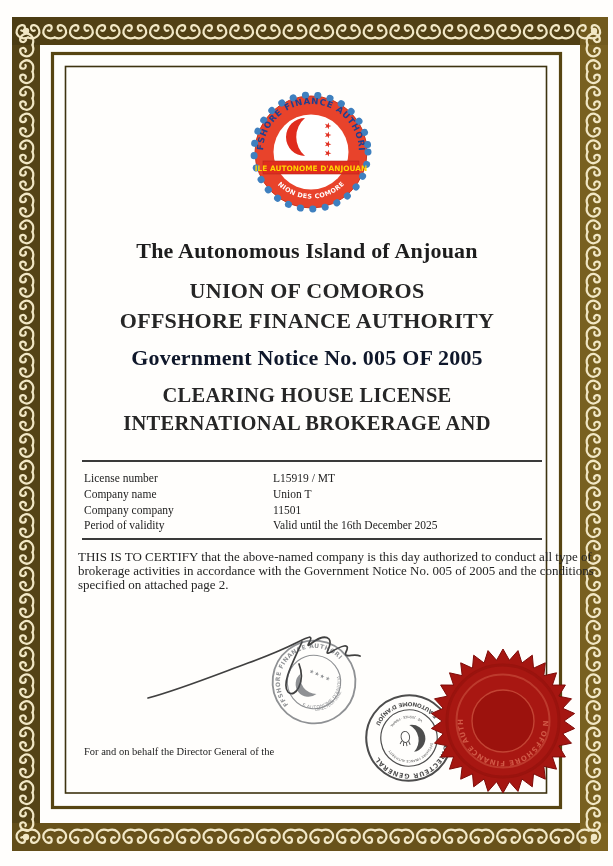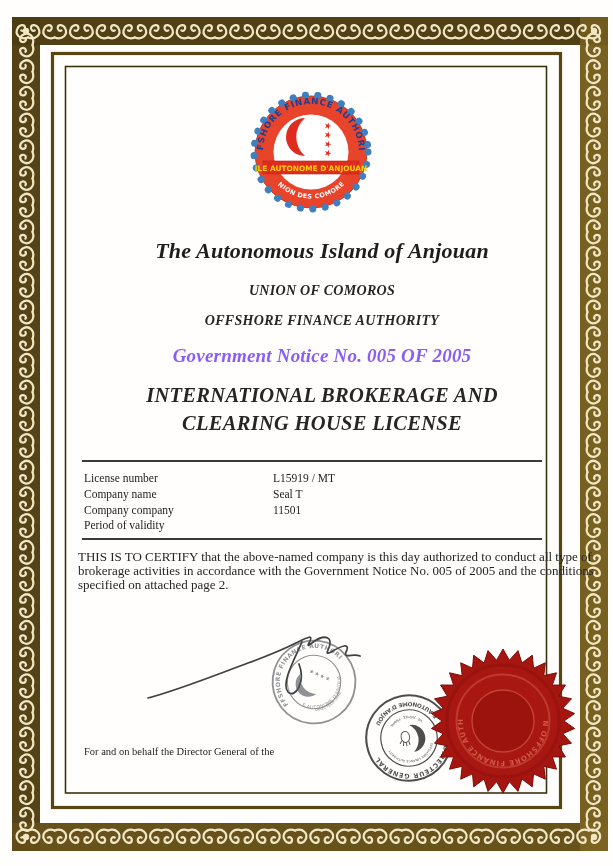--- a/index.html
+++ b/index.html
@@ -1,23 +1,23 @@
 <!DOCTYPE html>
 <html><head>
 <meta charset="utf-8">
 <title>License Certificate</title>
 <style>
   html,body{margin:0;padding:0;background:#ffffff;}
   .page{position:relative;width:613px;height:866px;background:#fffefc;overflow:hidden;
         font-family:"Liberation Serif", serif;color:#222;box-shadow:0 0 8px rgba(0,0,0,.18);}
   .deco{position:absolute;left:0;top:0;z-index:0;}
-  .centered{position:absolute;left:82px;width:480px;text-align:center;z-index:1;font-style:italic;}
+  .centered{position:absolute;left:67px;width:480px;text-align:center;z-index:1;}
   .title{font-size:22px;font-weight:bold;color:#1d1d1d;letter-spacing:.2px;}
-  .org{font-size:14px;font-weight:bold;line-height:30px;color:#262626;letter-spacing:.3px;}
-  .notice{font-size:19px;font-weight:bold;color:#8b5cf6;letter-spacing:.2px;}
+  .org{font-size:22px;font-weight:bold;line-height:30px;color:#262626;letter-spacing:.3px;}
+  .notice{font-size:22px;font-weight:bold;color:#0f172a;letter-spacing:.2px;}
   .lic{font-size:20.5px;font-weight:bold;line-height:28px;color:#262626;letter-spacing:.3px;}
   .hline{position:absolute;height:2px;background:#3a3a3a;z-index:1;}
   .details{position:absolute;left:84px;top:471px;width:452px;z-index:1;font-size:11.5px;line-height:15.8px;}
   .drow{display:flex;}
   .dlabel{width:189px;flex:none;}
   .dvalue{flex:1;}
   .para{position:absolute;left:78px;z-index:1;font-size:13px;line-height:14px;white-space:nowrap;color:#252525;}
   .signoff{position:absolute;left:84px;top:733px;z-index:1;font-size:10.5px;line-height:16px;white-space:nowrap;margin-top:11px;}
   .emblem{position:absolute;left:249px;top:90px;width:124px;height:124px;z-index:1;}
   .sig{position:absolute;left:118px;top:612px;width:250px;height:115px;z-index:2;}
@@ -176,42 +176,43 @@
     </text>
   </svg>
 
   <div class="centered title" style="top:238px">The Autonomous Island of Anjouan</div>
   <div class="centered org" style="top:276px">
     <div>UNION OF COMOROS</div>
     <div>OFFSHORE FINANCE AUTHORITY</div>
   </div>
   <div class="centered notice" style="top:345px">Government Notice No. 005 OF 2005</div>
   <div class="centered lic" style="top:381px">
+    <div>CLEARING HOUSE LICENSE</div>
     <div>INTERNATIONAL BROKERAGE AND</div>
-    <div>CLEARING HOUSE LICENSE</div>
   </div>
 
   <div class="hline" style="left:82px;top:460px;width:460px"></div>
   <div class="hline" style="left:82px;top:538px;width:460px;height:2.4px"></div>
 
   <div class="details">
     <div class="drow">
       <span class="dlabel">License number</span>
       <span class="dvalue">L15919 / MT</span>
     </div>
     <div class="drow">
       <span class="dlabel">Company name</span>
-      <span class="dvalue">Seal T</span>
+      <span class="dvalue">Union T</span>
     </div>
     <div class="drow">
       <span class="dlabel">Company company</span>
       <span class="dvalue">11501</span>
     </div>
     <div class="drow">
       <span class="dlabel">Period of validity</span>
+      <span class="dvalue">Valid until the 16th December 2025</span>
     </div>
   </div>
 
   <div class="para" style="top:550px">
     <div>THIS IS TO CERTIFY that the above-named company is this day authorized to conduct all type of</div>
     <div>brokerage activities in accordance with the Government Notice No. 005 of 2005 and the conditions</div>
     <div>specified on attached page 2.</div>
   </div>
 
   <svg class="sig" viewBox="0 0 250 115">

